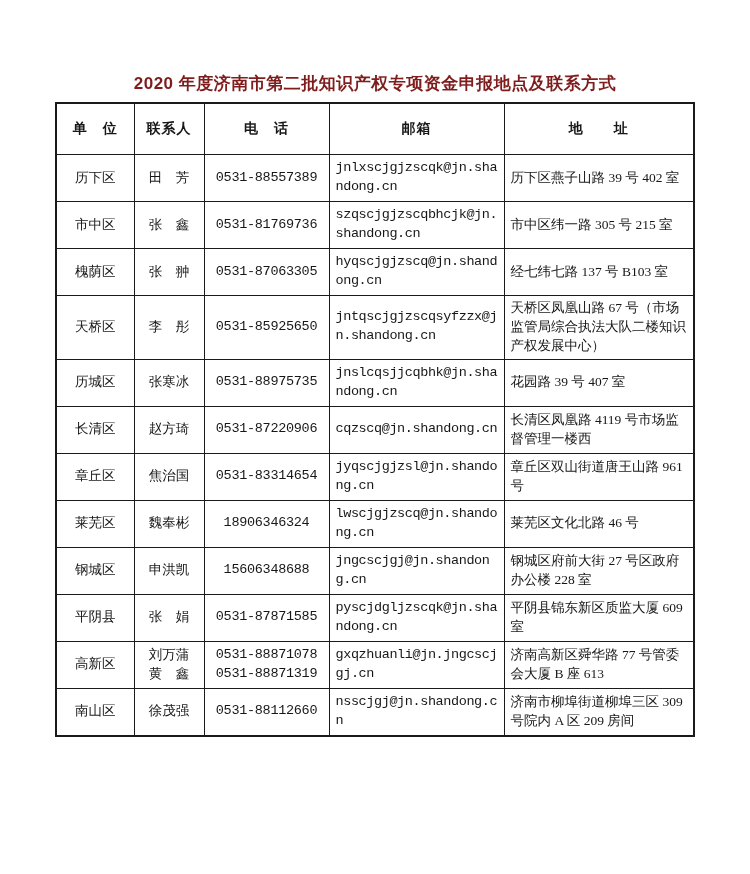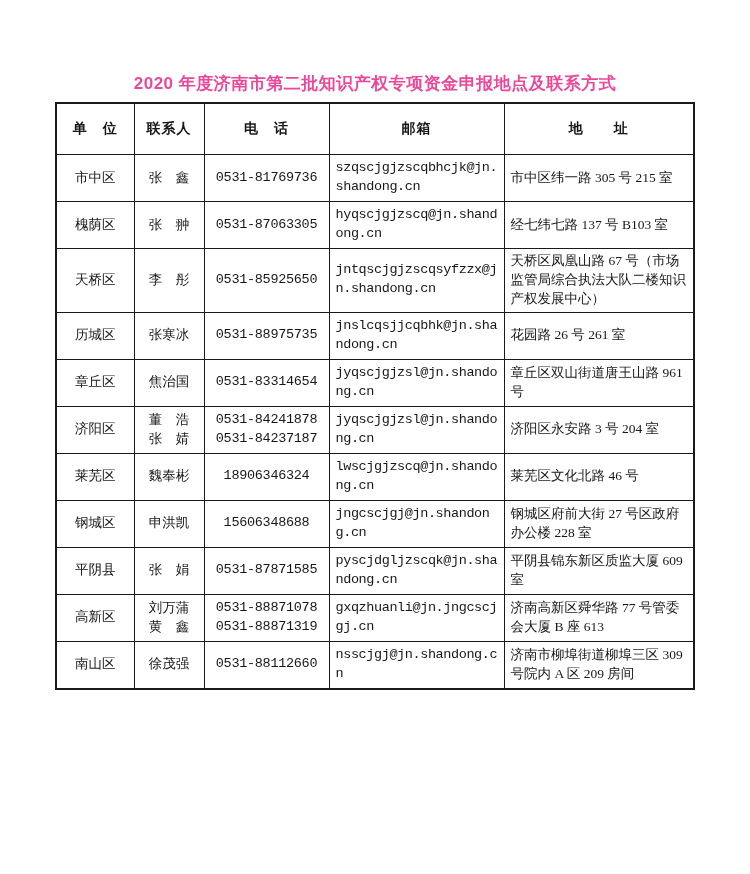--- a/index.html
+++ b/index.html
@@ -19,21 +19,21 @@
     box-sizing: border-box;
     padding-top: 72px;
   }
   .title {
     margin: 0 0 7px 0;
     text-align: center;
     font-family: "Liberation Sans", "DejaVu Sans", sans-serif;
     font-weight: 700;
     font-size: 17px;
     letter-spacing: 0.5px;
-    color: #ec4899;
+    color: #7f1d1d;
   }
   table.contact-table {
     border-collapse: collapse;
     table-layout: fixed;
     width: 638px;
     margin: 0 auto;
     border: 2px solid #1a1a1a;
   }
   .contact-table th, .contact-table td {
     border: 1.5px solid #1a1a1a;
@@ -97,20 +97,31 @@
     <thead>
       <tr>
         <th>单　位</th>
         <th>联系人</th>
         <th>电　话</th>
         <th>邮箱</th>
         <th>地　　址</th>
       </tr>
     </thead>
     <tbody>
+  <tr>
+    <td class="c-unit">历下区</td>
+    <td class="c-contact">
+            <div>田　芳</div>
+          </td>
+    <td class="c-phone">
+            <div>0531-88557389</div>
+          </td>
+    <td class="c-email">jnlxscjgjzscqk@jn.shandong.cn</td>
+    <td class="c-address">历下区燕子山路 39 号 402 室</td>
+  </tr>
 
   <tr>
     <td class="c-unit">市中区</td>
     <td class="c-contact">
             <div>张　鑫</div>
           </td>
     <td class="c-phone">
             <div>0531-81769736</div>
           </td>
     <td class="c-email">szqscjgjzscqbhcjk@jn.shandong.cn</td>
@@ -143,49 +154,47 @@
 
   <tr>
     <td class="c-unit">历城区</td>
     <td class="c-contact">
             <div>张寒冰</div>
           </td>
     <td class="c-phone">
             <div>0531-88975735</div>
           </td>
     <td class="c-email">jnslcqsjjcqbhk@jn.shandong.cn</td>
-    <td class="c-address">花园路 26 号 261 室</td>
-  </tr>
-
+    <td class="c-address">花园路 39 号 407 室</td>
+  </tr>
+
+  <tr>
+    <td class="c-unit">长清区</td>
+    <td class="c-contact">
+            <div>赵方琦</div>
+          </td>
+    <td class="c-phone">
+            <div>0531-87220906</div>
+          </td>
+    <td class="c-email">cqzscq@jn.shandong.cn</td>
+    <td class="c-address">长清区凤凰路 4119 号市场监督管理一楼西</td>
+  </tr>
 
   <tr>
     <td class="c-unit">章丘区</td>
     <td class="c-contact">
             <div>焦治国</div>
           </td>
     <td class="c-phone">
             <div>0531-83314654</div>
           </td>
     <td class="c-email">jyqscjgjzsl@jn.shandong.cn</td>
     <td class="c-address">章丘区双山街道唐王山路 961 号</td>
   </tr>
 
-  <tr>
-    <td class="c-unit">济阳区</td>
-    <td class="c-contact">
-            <div>董　浩</div>
-            <div>张　婧</div>
-          </td>
-    <td class="c-phone">
-            <div>0531-84241878</div>
-            <div>0531-84237187</div>
-          </td>
-    <td class="c-email">jyqscjgjzsl@jn.shandong.cn</td>
-    <td class="c-address">济阳区永安路 3 号 204 室</td>
-  </tr>
 
   <tr>
     <td class="c-unit">莱芜区</td>
     <td class="c-contact">
             <div>魏奉彬</div>
           </td>
     <td class="c-phone">
             <div>18906346324</div>
           </td>
     <td class="c-email">lwscjgjzscq@jn.shandong.cn</td>

